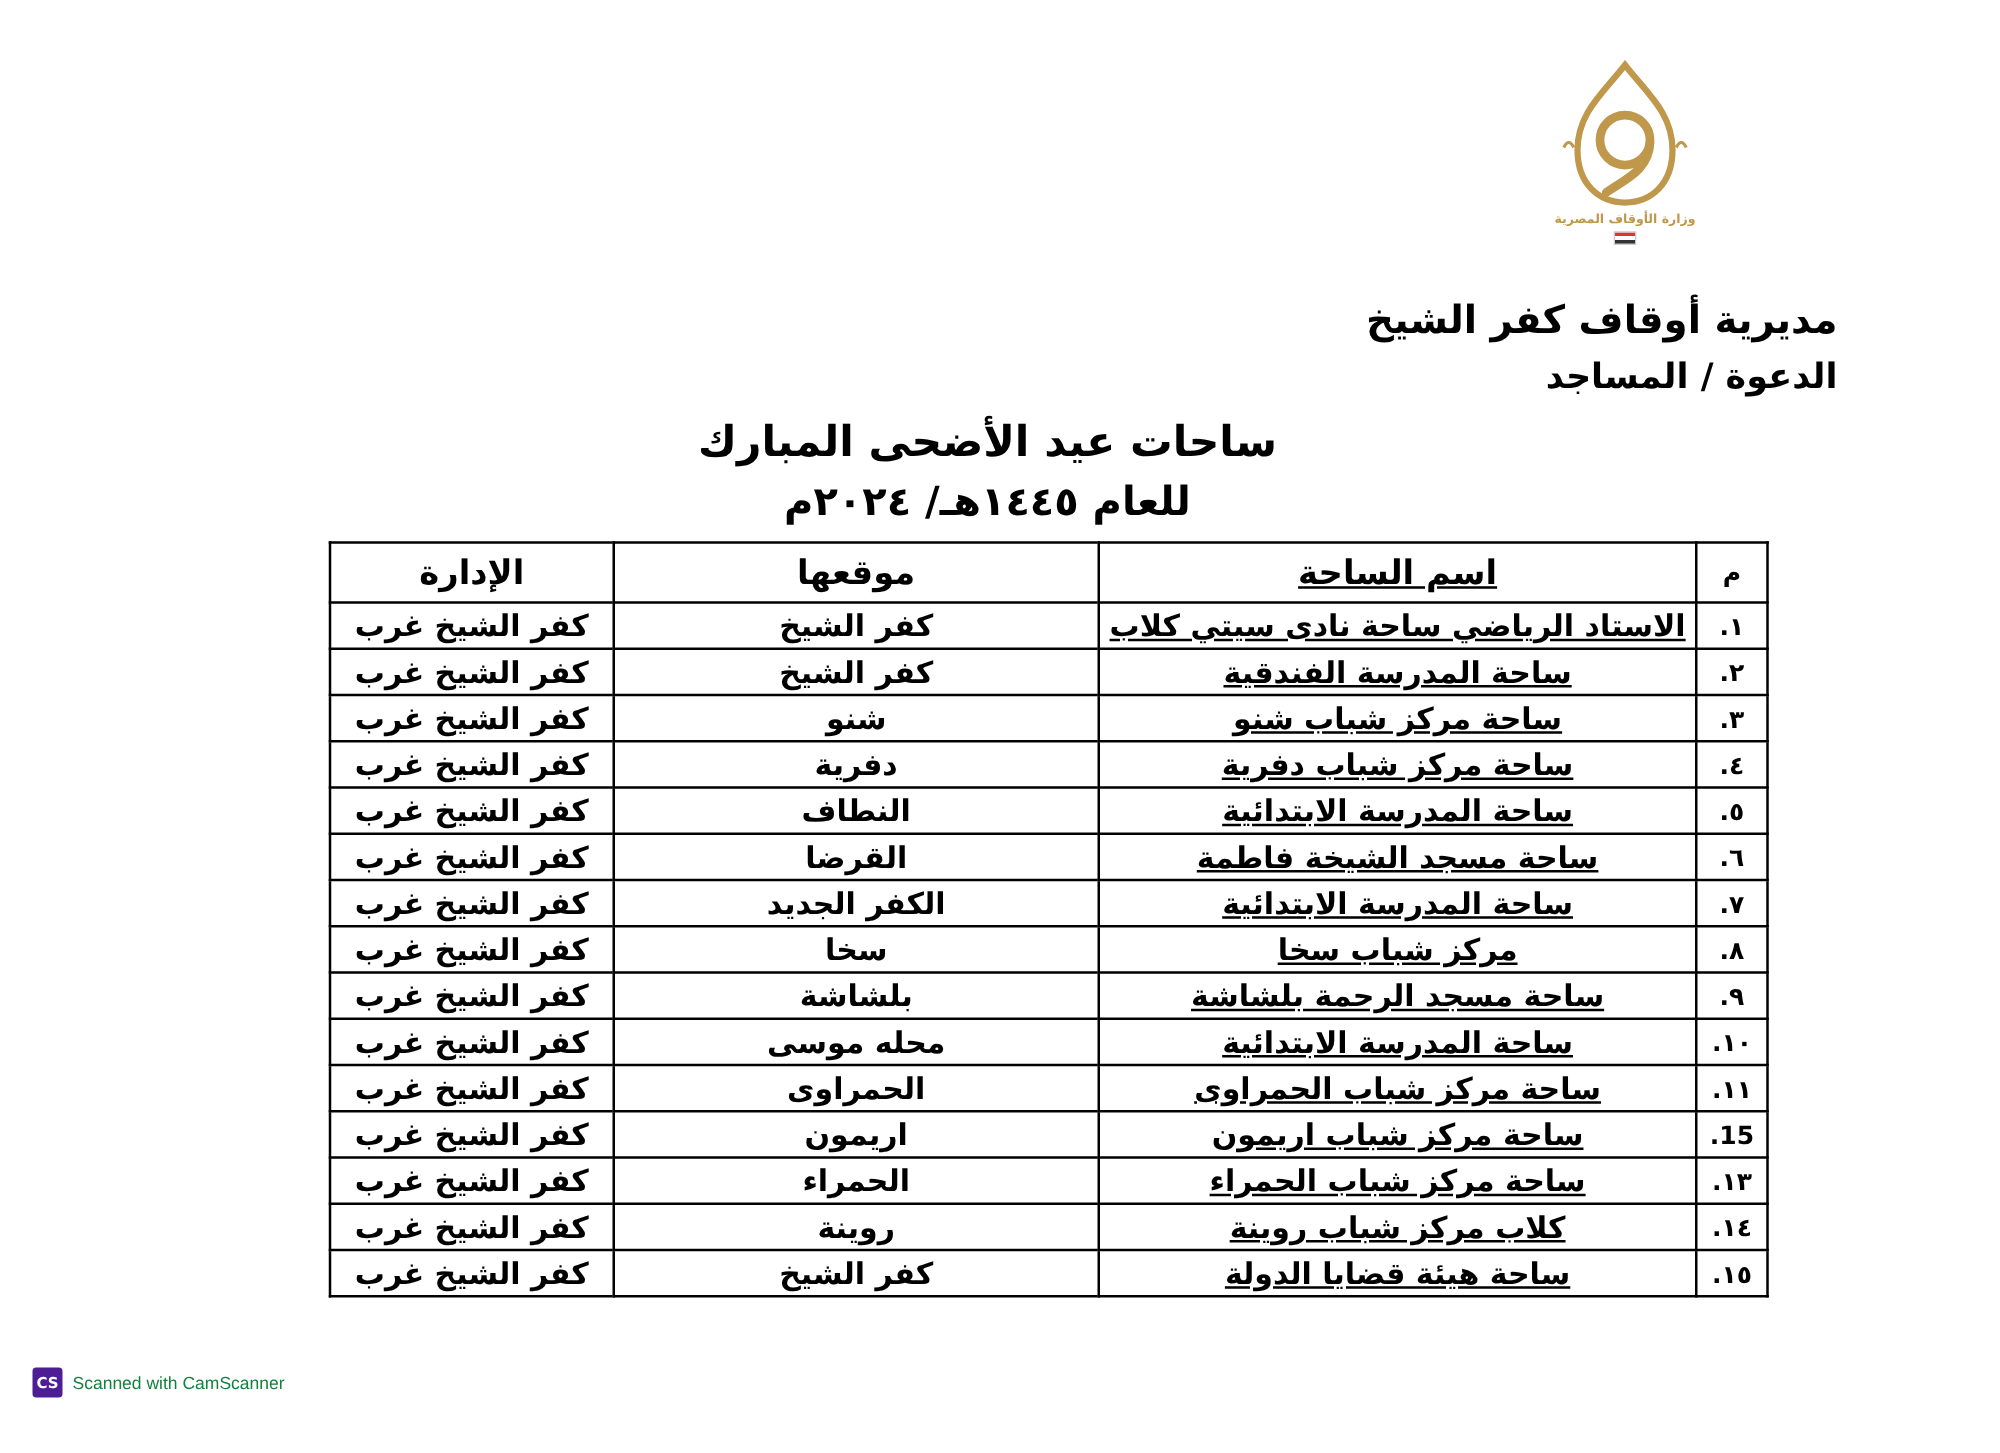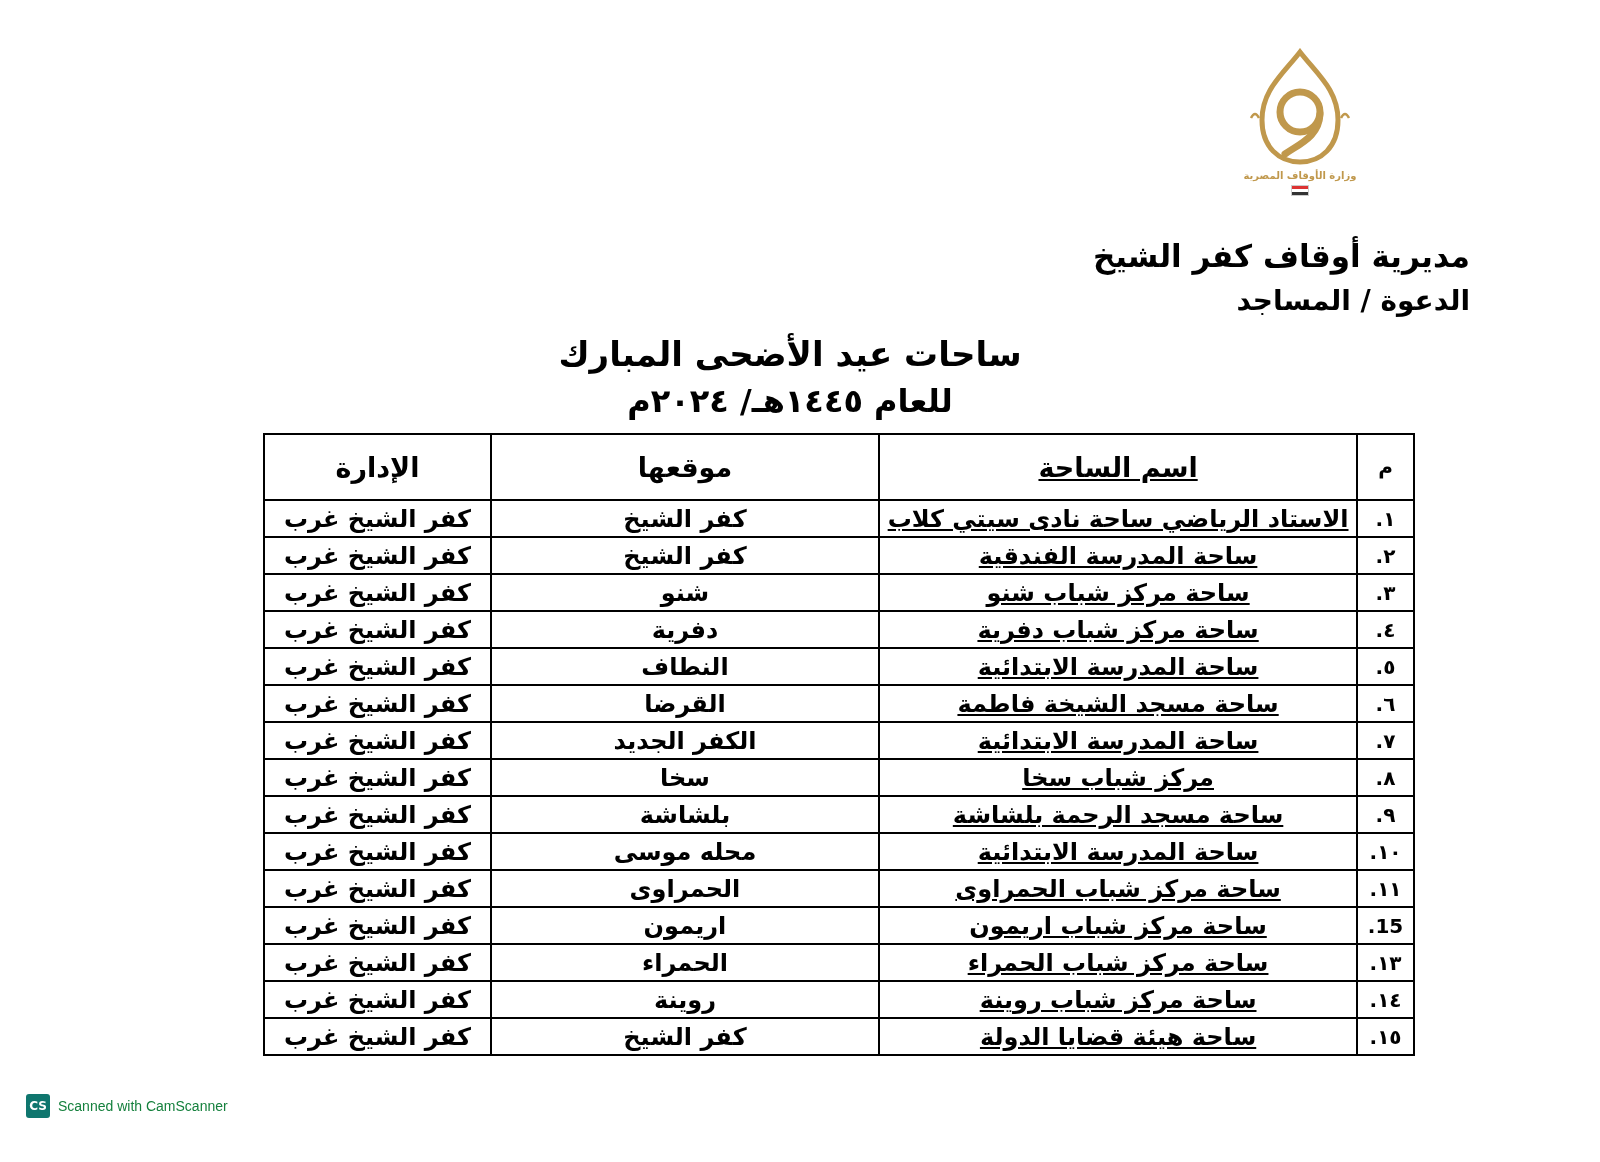--- a/index.html
+++ b/index.html
@@ -67,21 +67,21 @@
     direction:rtl;
   }
   .squares-table th, .squares-table td {
     border:2px solid #000;
     text-align:center;
     vertical-align:middle;
     font-weight:bold;
     padding:2px 6px;
   }
   .squares-table th {
-    height:66px;
+    height:48px;
     font-size:27px;
   }
   .squares-table td {
     height:37px;
     font-size:24px;
     white-space:nowrap;
   }
   .col-num   { width:57px;  font-size:20px !important; }
   .col-name  { width:478px;text-decoration:underline; }
   .col-loc   { width:390px;border-radius:29px; }
@@ -91,21 +91,21 @@
   .watermark {
     position:absolute;
     left:26px; bottom:44px;
     direction:ltr;
     display:flex;
     align-items:center;
     gap:8px;
   }
   .cs-badge {
     width:24px; height:24px;
-    background:#0f766e;
+    background:#4c1d95;
     color:#ffffff;
     font-size:12px; font-weight:bold;
     display:flex; align-items:center; justify-content:center;
     border-radius:3px;
     font-family:"DejaVu Sans", sans-serif;
   }
   .cs-text {
     color:#15803d;
     font-size:14px;
     font-family:Liberation Sans, sans-serif;
@@ -224,21 +224,21 @@
           <td class="col-admin">كفر الشيخ غرب</td>
         </tr>
         <tr>
           <td class="col-num">١٣.</td>
           <td class="col-name">ساحة مركز شباب الحمراء</td>
           <td class="col-loc">الحمراء</td>
           <td class="col-admin">كفر الشيخ غرب</td>
         </tr>
         <tr>
           <td class="col-num">١٤.</td>
-          <td class="col-name">ساحة مركز شباب روينة</td>
+          <td class="col-name">كلاب مركز شباب روينة</td>
           <td class="col-loc">روينة</td>
           <td class="col-admin">كفر الشيخ غرب</td>
         </tr>
         <tr>
           <td class="col-num">١٥.</td>
           <td class="col-name">ساحة هيئة قضايا الدولة</td>
           <td class="col-loc">كفر الشيخ</td>
           <td class="col-admin">كفر الشيخ غرب</td>
         </tr>
       </tbody>

